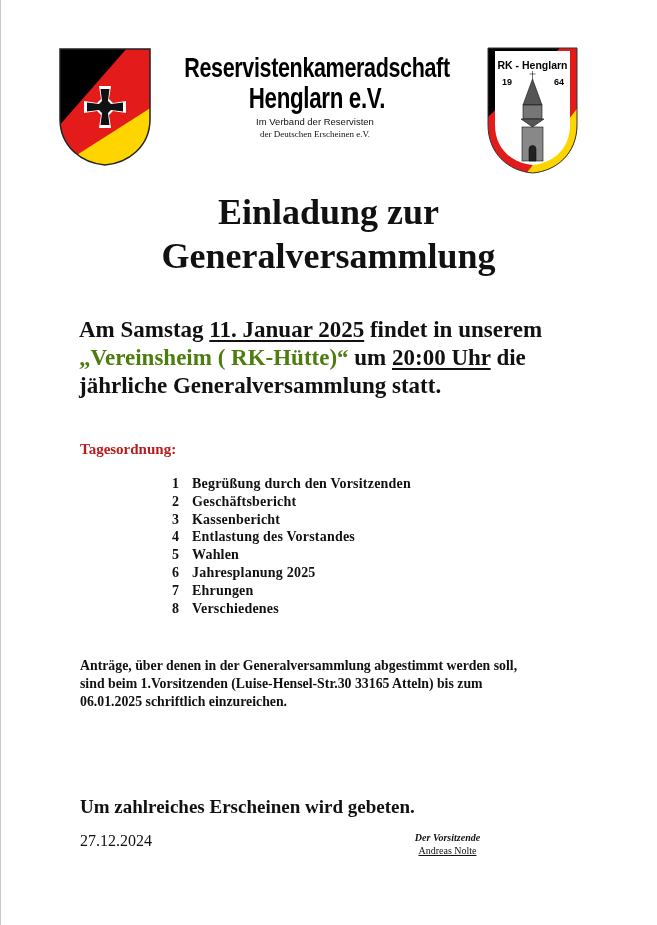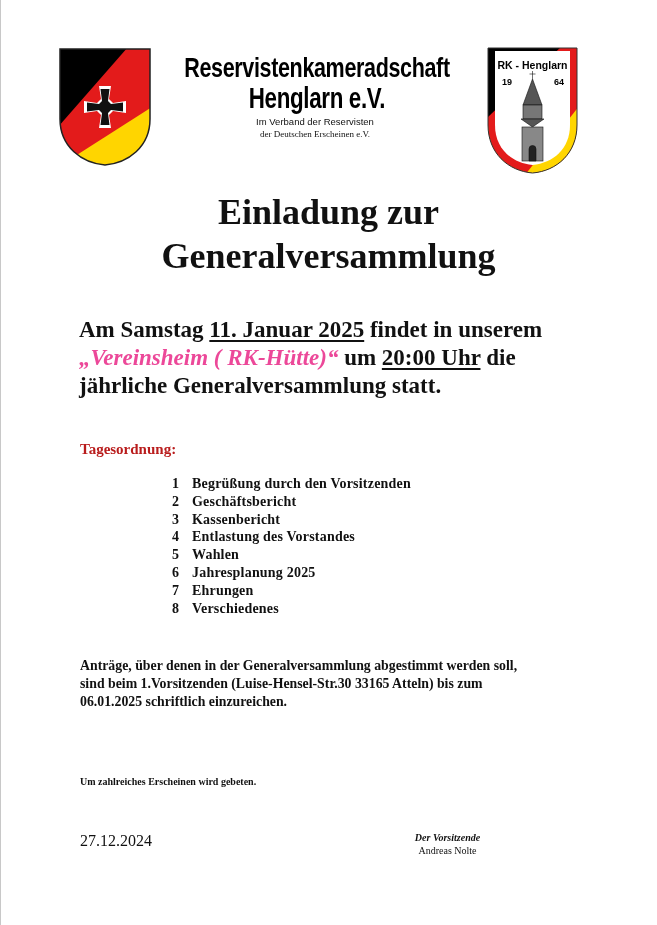--- a/index.html
+++ b/index.html
@@ -35,39 +35,39 @@
     position: absolute; left: 0; top: 190px; width: 657px; text-align: center;
     font-weight: bold; font-size: 36px; line-height: 44px; color: #111;
   }
 
   
   .lead {
     position: absolute; left: 79px; top: 316px; width: 520px;
     font-weight: bold; font-size: 23px; line-height: 28px; color: #111;
   }
   .lead .u { text-decoration: underline; text-decoration-thickness: 2px; text-underline-offset: 3px; }
-  .lead .red { color: #ec4899; font-style: italic; }
+  .lead .red { color: #4d7c0f; }
 
   
   .agenda-head {
     position: absolute; left: 80px; top: 441px; font-weight: bold; font-size: 15px; color: #b91c1c;
   }
   .agenda { position: absolute; left: 172px; top: 475px; list-style: none; margin: 0; padding: 0; }
   .agenda li { font-weight: bold; font-size: 14px; line-height: 17.8px; color: #111; display: flex; letter-spacing: 0.2px; }
   .agenda .num { width: 20px; }
 
   .note {
     position: absolute; left: 80px; top: 657px; width: 520px;
     font-weight: bold; font-size: 13.8px; line-height: 18px; color: #111;
   }
-  .closing { position: absolute; left: 80px; top: 776px; font-weight: bold; font-size: 10px; color: #111; }
+  .closing { position: absolute; left: 80px; top: 796px; font-weight: bold; font-size: 19px; color: #111; }
   .date { position: absolute; left: 80px; top: 832px; font-weight: normal; font-size: 16px; color: #111; }
   .sign { position: absolute; left: 370px; top: 832px; width: 155px; text-align: center; }
   .sign .role { display: block; font-weight: bold; font-size: 10px; color: #111; font-style: italic; }
-  .sign .person { display: block; font-size: 10px; color: #111; margin-top: 2px; }
+  .sign .person { display: block; font-size: 10px; color: #111; margin-top: 2px; text-decoration: underline; }
 </style>
 </head>
 <body>
 
 <div class="left-edge"></div>
 
 <svg class="crest-left" viewBox="0 0 94 120">
   <defs>
     <clipPath id="shieldL">
         <path d="M2 2 H92 V72 C92 100 70 116 47 118 C24 116 2 100 2 72 Z"></path>

